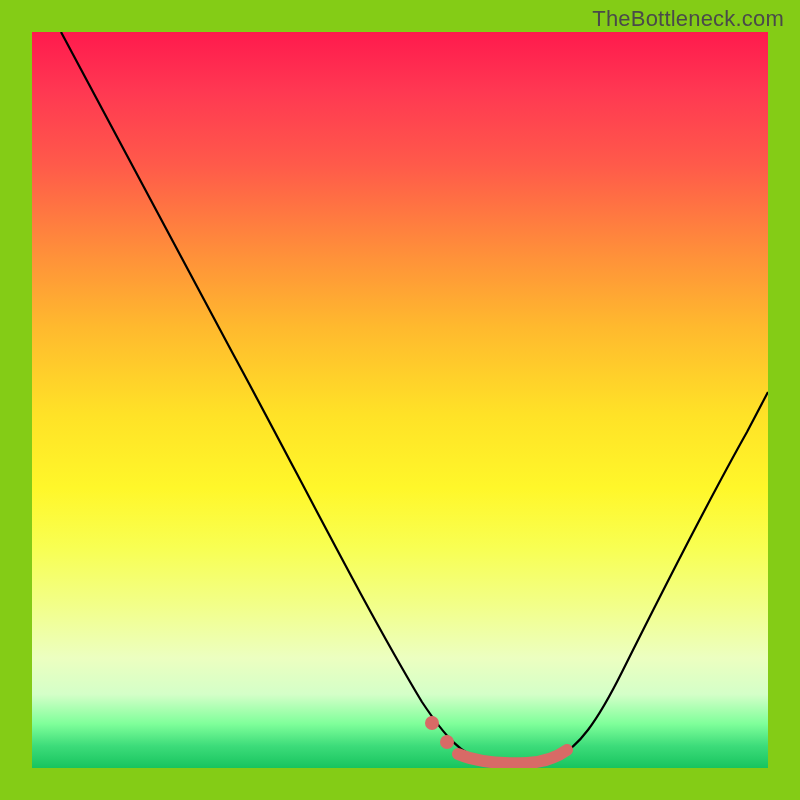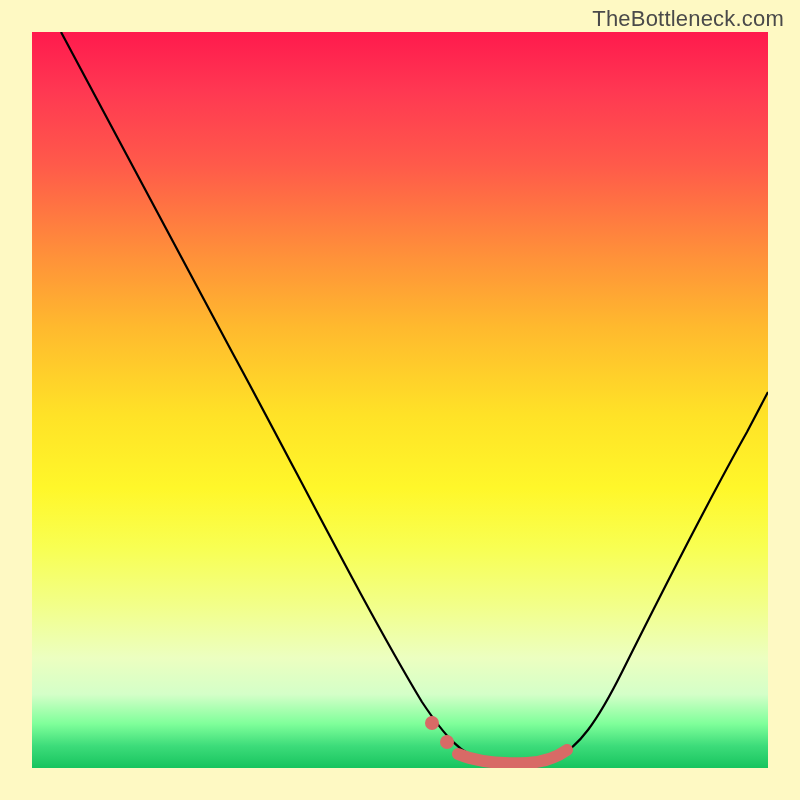--- a/index.html
+++ b/index.html
@@ -8,21 +8,21 @@
     width: 800px;
     height: 800px;
     background: #000;
     overflow: hidden;
     font-family: Arial, Helvetica, sans-serif;
   }
   .frame {
     position: relative;
     width: 800px;
     height: 800px;
-    background: #fef9c3;
+    background: #84cc16;
   }
   .plot-area {
     position: absolute;
     left: 32px;
     top: 32px;
     width: 736px;
     height: 736px;
     
     background: linear-gradient(
       to bottom,

